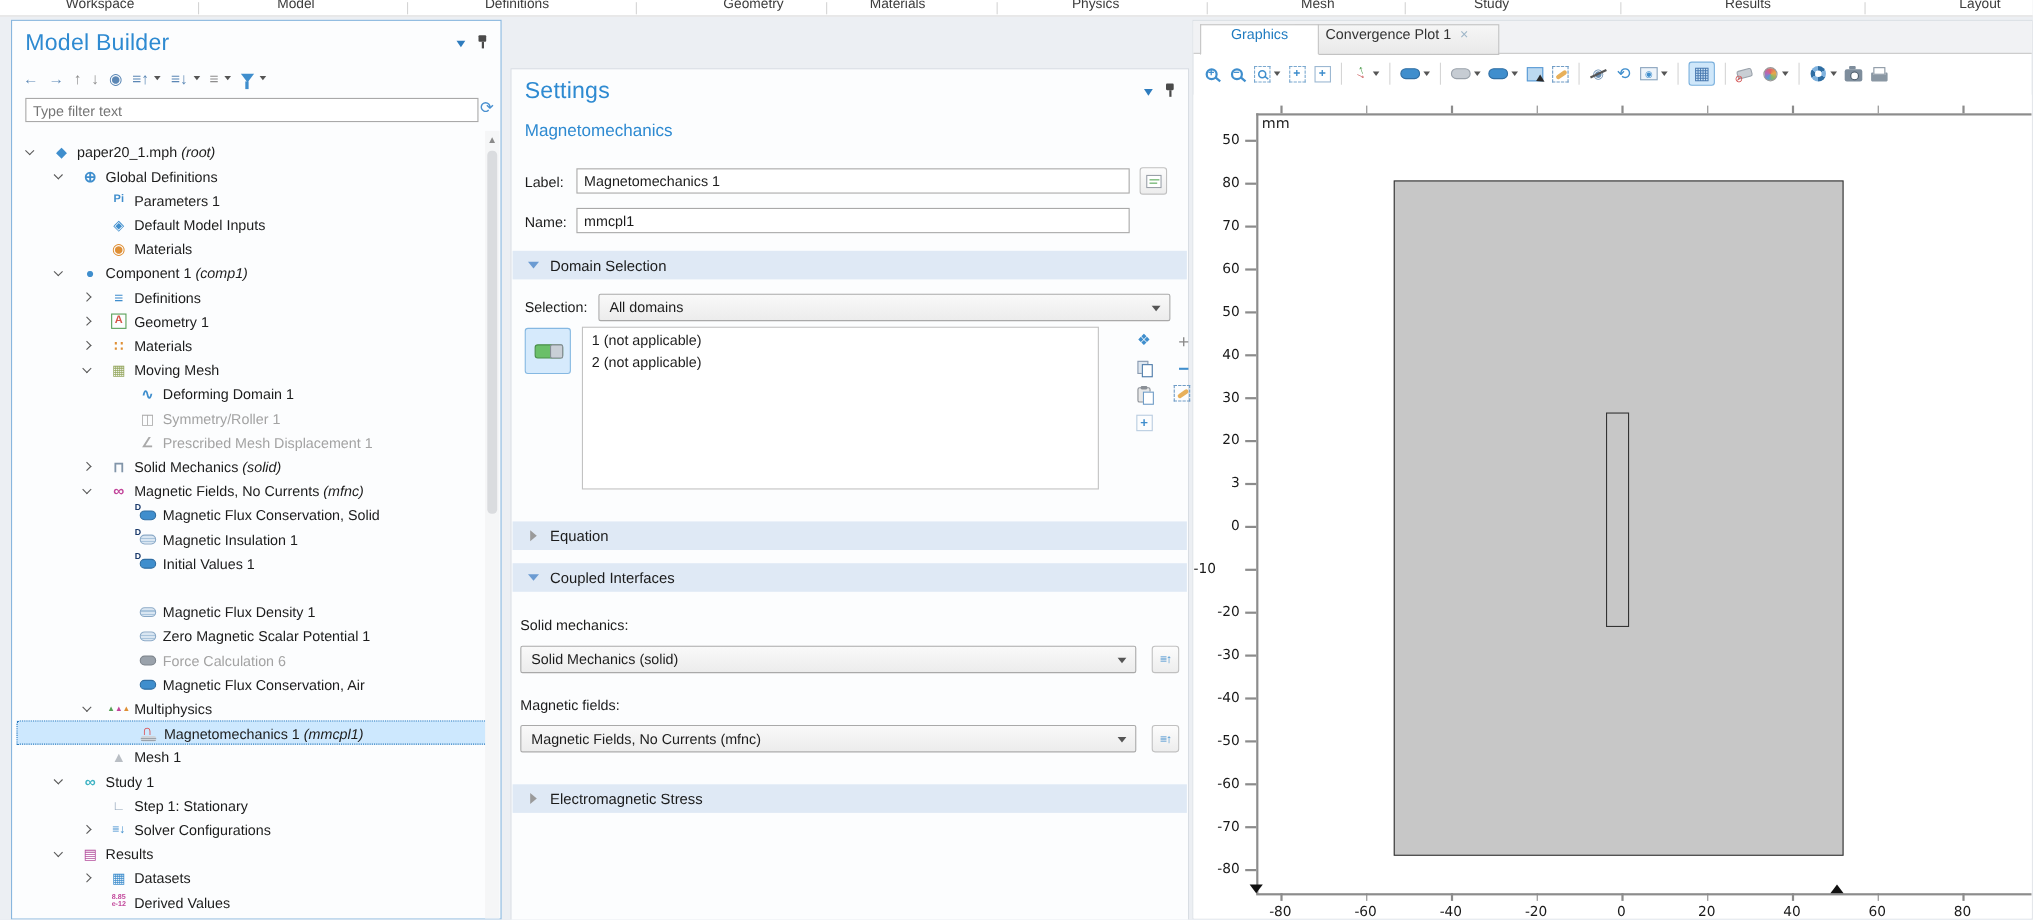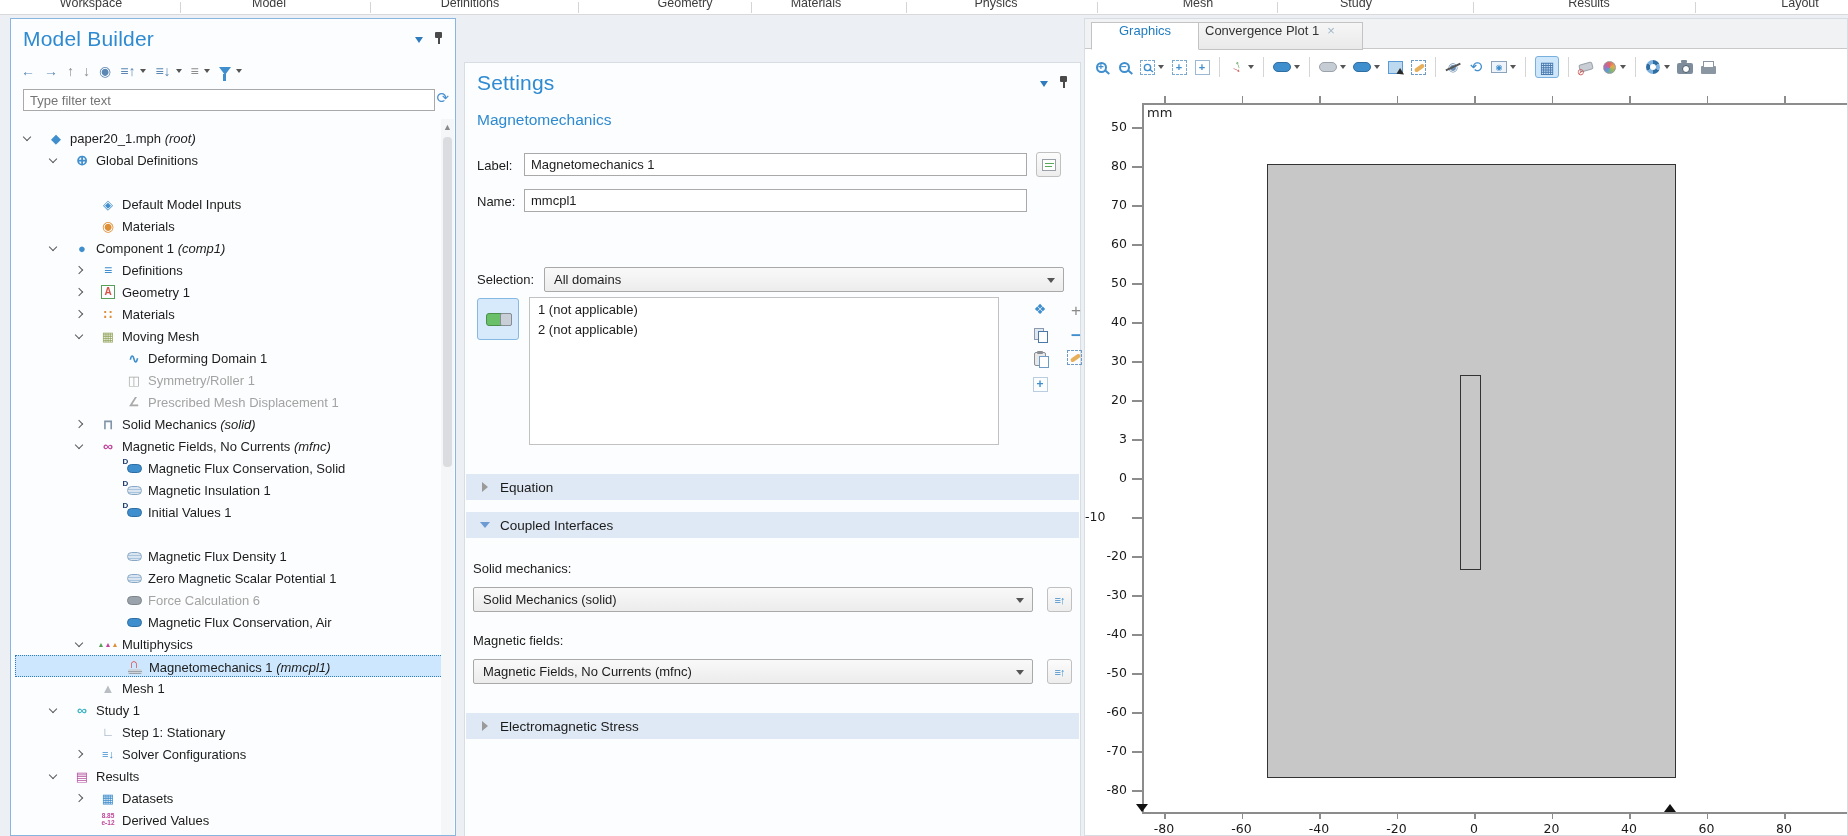--- a/index.html
+++ b/index.html
@@ -264,20 +264,26 @@
           </span>
           <span class="tlabel" style="left: 55px;">paper20_1.mph <span class="tsuffix">(root)</span></span>
         </div>
         <div class="trow" style="top: 30px;">
           <span class="chev open" style="left: 35px;"></span>
           <span class="ticon" style="left: 59px;">
             <span style="color: rgb(63, 142, 205); font-size: 14px; font-weight: bold;">⊕</span>
           </span>
           <span class="tlabel" style="left: 81px;">Global Definitions</span>
         </div>
+        <div class="trow" style="top: 52px;">
+          <span class="ticon" style="left: 85px;">
+            <span style="color: rgb(63, 142, 205); font-size: 10px; font-weight: bold;">Pi</span>
+          </span>
+          <span class="tlabel" style="left: 107px;">Parameters 1</span>
+        </div>
         <div class="trow" style="top: 74px;">
           <span class="ticon" style="left: 85px;">
             <span style="color: rgb(63, 142, 205); font-size: 13px;">◈</span>
           </span>
           <span class="tlabel" style="left: 107px;">Default Model Inputs</span>
         </div>
         <div class="trow" style="top: 96px;">
           <span class="ticon" style="left: 85px;">
             <span style="color: rgb(223, 143, 53); font-size: 14px;">◉</span>
           </span>
@@ -479,20 +485,24 @@
 
     <div class="fld-label" style="left:12px; top:95px;">Label:</div>
     <input class="txt-input" style="left: 59px; top: 90px; width: 503px;" readonly="" value="Magnetomechanics 1">
     <div class="sq-btn" style="left:571px; top:89px;">
       <span class="renameic"></span>
     </div>
 
     <div class="fld-label" style="left:12px; top:131px;">Name:</div>
     <input class="txt-input" style="left: 59px; top: 126px; width: 503px;" readonly="" value="mmcpl1">
 
+    <div class="sec-bar" style="top:165px;">
+      <span class="arr-open"></span>
+      <span class="sec-title">Domain Selection</span>
+    </div>
     <div class="fld-label" style="left:12px; top:209px;">Selection:</div>
     <div class="combo" style="left:79px; top:204px; width:520px;">
       <span>All domains</span>
       <span class="caret-gray"></span>
     </div>
     <div class="toggle-btn" style="left:12px; top:235px;">
       <span class="sw">
           <span class="knob"></span>
         </span>
     </div>

